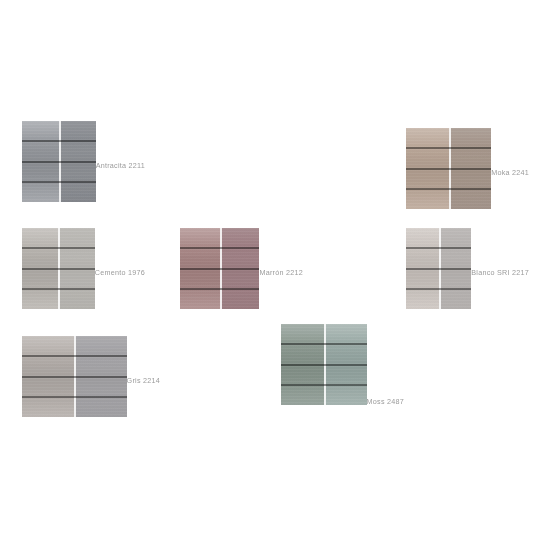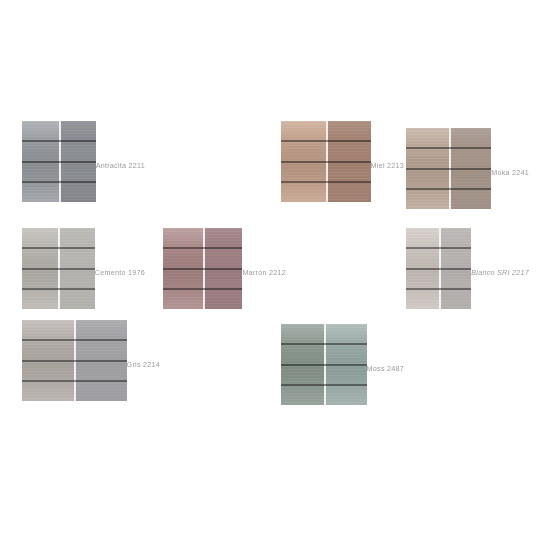--- a/index.html
+++ b/index.html
@@ -114,38 +114,20 @@
             <div class="grain"></div>
           </div>
           <div class="planks">
             <div class="plank-line" style="top: 19.25px;"></div>
             <div class="plank-line" style="top: 39.5px;"></div>
             <div class="plank-line" style="top: 59.75px;"></div>
           </div>
         </div>
         <div class="swatch-label">Antracita 2211</div>
       </div>
-      <div class="swatch-cell" style="left: 281px; top: 121px; width: 123px;">
-        <div class="swatch-art" style="height: 81px;">
-          <div class="half left" style="background: linear-gradient(rgb(201, 168, 147) 0%, rgb(189, 155, 134) 38%, rgb(189, 155, 134) 66%, rgb(201, 168, 147) 100%);">
-            <div class="sheen"></div>
-            <div class="grain"></div>
-          </div>
-          <div class="half right" style="background: linear-gradient(rgb(156, 122, 105) 0%, rgb(169, 133, 115) 38%, rgb(169, 133, 115) 66%, rgb(156, 122, 105) 100%);">
-            <div class="sheen"></div>
-            <div class="grain"></div>
-          </div>
-          <div class="planks">
-            <div class="plank-line" style="top: 19.25px;"></div>
-            <div class="plank-line" style="top: 39.5px;"></div>
-            <div class="plank-line" style="top: 59.75px;"></div>
-          </div>
-        </div>
-        <div class="swatch-label">Miel 2213</div>
-      </div>
       <div class="swatch-cell" style="left: 406px; top: 128px; width: 123px;">
         <div class="swatch-art" style="height: 81px;">
           <div class="half left" style="background: linear-gradient(rgb(192, 173, 159) 0%, rgb(182, 162, 147) 38%, rgb(182, 162, 147) 66%, rgb(192, 173, 159) 100%);">
             <div class="sheen"></div>
             <div class="grain"></div>
           </div>
           <div class="half right" style="background: linear-gradient(rgb(157, 141, 131) 0%, rgb(168, 152, 140) 38%, rgb(168, 152, 140) 66%, rgb(157, 141, 131) 100%);">
             <div class="sheen"></div>
             <div class="grain"></div>
           </div>
@@ -168,75 +150,75 @@
             <div class="grain"></div>
           </div>
           <div class="planks">
             <div class="plank-line" style="top: 19.25px;"></div>
             <div class="plank-line" style="top: 39.5px;"></div>
             <div class="plank-line" style="top: 59.75px;"></div>
           </div>
         </div>
         <div class="swatch-label">Cemento 1976</div>
       </div>
-      <div class="swatch-cell" style="left: 163px; top: 228px; width: 123px; justify-content: space-between;">
+      <div class="swatch-cell" style="left: 180px; top: 228px; width: 123px; justify-content: space-between;">
         <div class="swatch-art" style="height: 81px;">
           <div class="half left" style="background: linear-gradient(rgb(176, 145, 144) 0%, rgb(165, 131, 130) 38%, rgb(165, 131, 130) 66%, rgb(176, 145, 144) 100%);">
             <div class="sheen"></div>
             <div class="grain"></div>
           </div>
           <div class="half right" style="background: linear-gradient(rgb(149, 116, 121) 0%, rgb(161, 129, 134) 38%, rgb(161, 129, 134) 66%, rgb(149, 116, 121) 100%);">
             <div class="sheen"></div>
             <div class="grain"></div>
           </div>
           <div class="planks">
             <div class="plank-line" style="top: 19.25px;"></div>
             <div class="plank-line" style="top: 39.5px;"></div>
             <div class="plank-line" style="top: 59.75px;"></div>
           </div>
         </div>
         <div class="swatch-label">Marrón 2212</div>
       </div>
-      <div class="swatch-cell" style="left: 406px; top: 228px; width: 123px; font-style: italic;">
+      <div class="swatch-cell" style="left: 406px; top: 228px; width: 123px;">
         <div class="swatch-art" style="height: 81px;">
           <div class="half left" style="background: linear-gradient(rgb(208, 201, 196) 0%, rgb(199, 192, 187) 38%, rgb(199, 192, 187) 66%, rgb(208, 201, 196) 100%);">
             <div class="sheen"></div>
             <div class="grain"></div>
           </div>
           <div class="half right" style="background: linear-gradient(rgb(176, 172, 170) 0%, rgb(186, 182, 180) 38%, rgb(186, 182, 180) 66%, rgb(176, 172, 170) 100%);">
             <div class="sheen"></div>
             <div class="grain"></div>
           </div>
           <div class="planks">
             <div class="plank-line" style="top: 19.25px;"></div>
             <div class="plank-line" style="top: 39.5px;"></div>
             <div class="plank-line" style="top: 59.75px;"></div>
           </div>
         </div>
         <div class="swatch-label">Blanco SRI 2217</div>
       </div>
-      <div class="swatch-cell" style="left: 22px; top: 320px; width: 138px; justify-content: flex-end;">
+      <div class="swatch-cell" style="left: 22px; top: 336px; width: 138px; justify-content: flex-end;">
         <div class="swatch-art" style="height: 81px;">
           <div class="half left" style="background: linear-gradient(rgb(186, 180, 176) 0%, rgb(176, 170, 166) 38%, rgb(176, 170, 166) 66%, rgb(186, 180, 176) 100%);">
             <div class="sheen"></div>
             <div class="grain"></div>
           </div>
           <div class="half right" style="background: linear-gradient(rgb(155, 154, 158) 0%, rgb(166, 165, 168) 38%, rgb(166, 165, 168) 66%, rgb(155, 154, 158) 100%);">
             <div class="sheen"></div>
             <div class="grain"></div>
           </div>
           <div class="planks">
             <div class="plank-line" style="top: 19.25px;"></div>
             <div class="plank-line" style="top: 39.5px;"></div>
             <div class="plank-line" style="top: 59.75px;"></div>
           </div>
         </div>
         <div class="swatch-label">Gris 2214</div>
       </div>
-      <div class="swatch-cell" style="left: 281px; top: 324px; width: 123px;">
+      <div class="swatch-cell" style="left: 281px; top: 324px; width: 123px; align-items: flex-end;">
         <div class="swatch-art" style="height: 81px;">
           <div class="half left" style="background: linear-gradient(rgb(147, 160, 153) 0%, rgb(135, 149, 140) 38%, rgb(135, 149, 140) 66%, rgb(147, 160, 153) 100%);">
             <div class="sheen"></div>
             <div class="grain"></div>
           </div>
           <div class="half right" style="background: linear-gradient(rgb(162, 177, 173) 0%, rgb(149, 166, 162) 38%, rgb(149, 166, 162) 66%, rgb(162, 177, 173) 100%);">
             <div class="sheen"></div>
             <div class="grain"></div>
           </div>
           <div class="planks">

